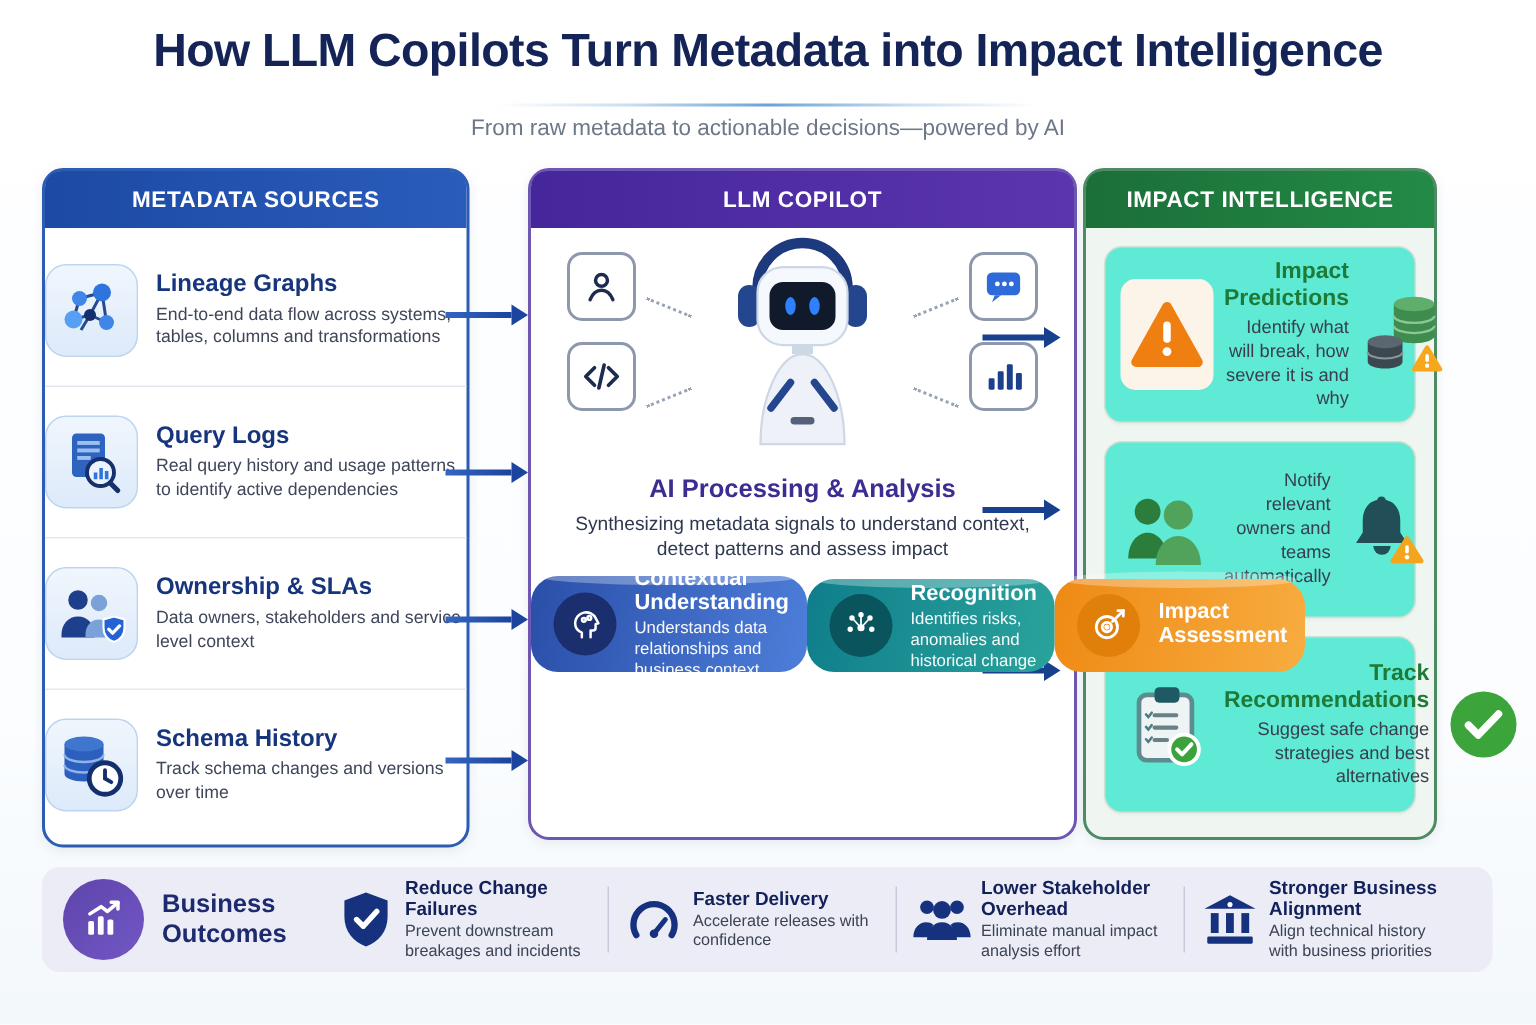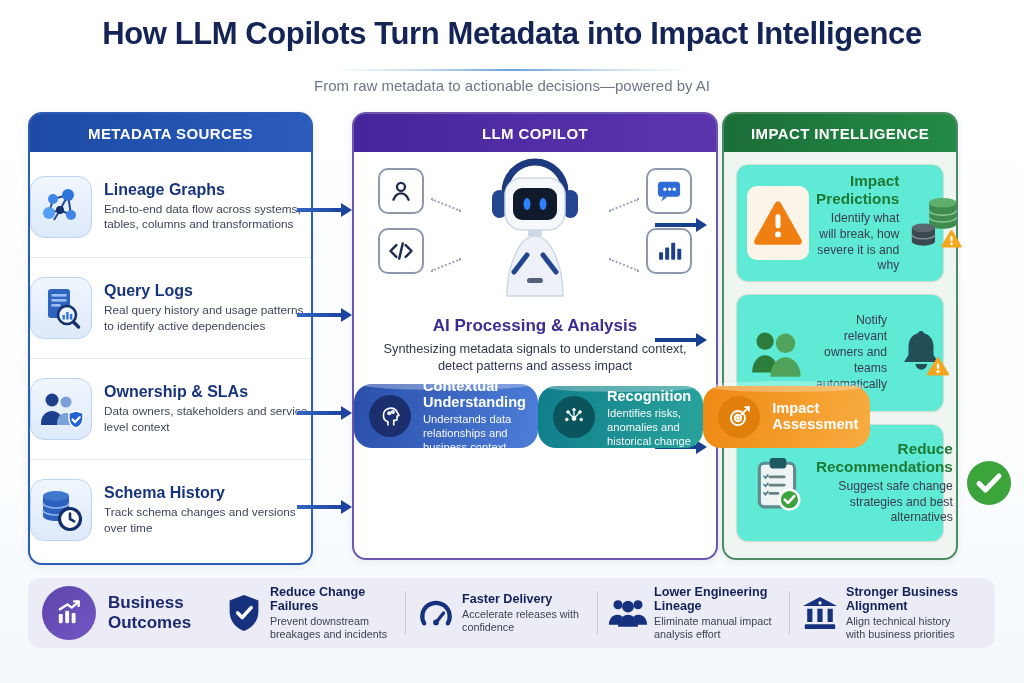--- a/index.html
+++ b/index.html
@@ -363,21 +363,21 @@
           <svg width="52" height="56" viewBox="0 0 50 54">
             <rect x="7" y="8" width="34" height="42" rx="5" fill="#eef4f4" stroke="#5d8b8f" stroke-width="3"></rect>
             <rect x="17" y="3" width="16" height="10" rx="3" fill="#1e5a63"></rect>
             <path d="M17 21h14M17 29h14M17 37h8" stroke="#6a7f86" stroke-width="2.6" stroke-linecap="round"></path>
             <path d="M11.5 20.5l1.5 1.7 2.2-2.8M11.5 28.5l1.5 1.7 2.2-2.8M11.5 36.5l1.5 1.7 2.2-2.8" stroke="#4c7d84" stroke-width="1.6" fill="none" stroke-linecap="round"></path>
             <circle cx="36" cy="43" r="9.5" fill="#3ca23c" stroke="#fff" stroke-width="2.5"></circle>
             <path d="M31.5 43l3.2 3.2 6-6.5" stroke="#fff" stroke-width="2.6" fill="none" stroke-linecap="round" stroke-linejoin="round"></path>
           </svg>
         </div>
         <div class="ic-text">
-          <div class="ic-title">Reduce Recommendations</div>
+          <div class="ic-title">Track Recommendations</div>
           <div class="ic-desc">Suggest safe change strategies and best alternatives</div>
         </div>
         <div class="ic-right">
           <svg width="48" height="48" viewBox="0 0 48 48">
             <circle cx="24" cy="24" r="22" fill="#3ba43b"></circle>
             <path d="M14 24.5l6.5 6.5L34 17" stroke="#fff" stroke-width="5" fill="none" stroke-linecap="round" stroke-linejoin="round"></path>
           </svg>
         </div>
       </div>
 
@@ -464,21 +464,21 @@
         <svg width="40" height="32" viewBox="0 0 44 34" fill="#16327e">
           <circle cx="11" cy="8" r="5"></circle>
             <circle cx="33" cy="8" r="5"></circle>
             <circle cx="22" cy="10" r="6.5"></circle>
           <path d="M1 30c0-6.5 4-11 9.5-11 2 0 3.8.6 5.2 1.8C13.5 23.5 12.5 27 12.5 30z"></path>
           <path d="M43 30c0-6.5-4-11-9.5-11-2 0-3.8.6-5.2 1.8 2.2 2.7 3.2 6.2 3.2 9.2z"></path>
           <path d="M11 32c0-7.5 4.8-13 11-13s11 5.5 11 13z"></path>
         </svg>
       </div>
       <div>
-        <div class="oc-title">Lower Engineering Lineage</div>
+        <div class="oc-title">Lower Stakeholder Overhead</div>
         <div class="oc-desc">Eliminate manual impact analysis effort</div>
       </div>
     </div>
 
     <div class="oc-divider"></div>
 
     <div class="oc-item">
       <div class="oc-icon">
         <svg width="38" height="36" viewBox="0 0 40 38" fill="#16327e">
           <path d="M20 2l18 9.5H2z"></path>

